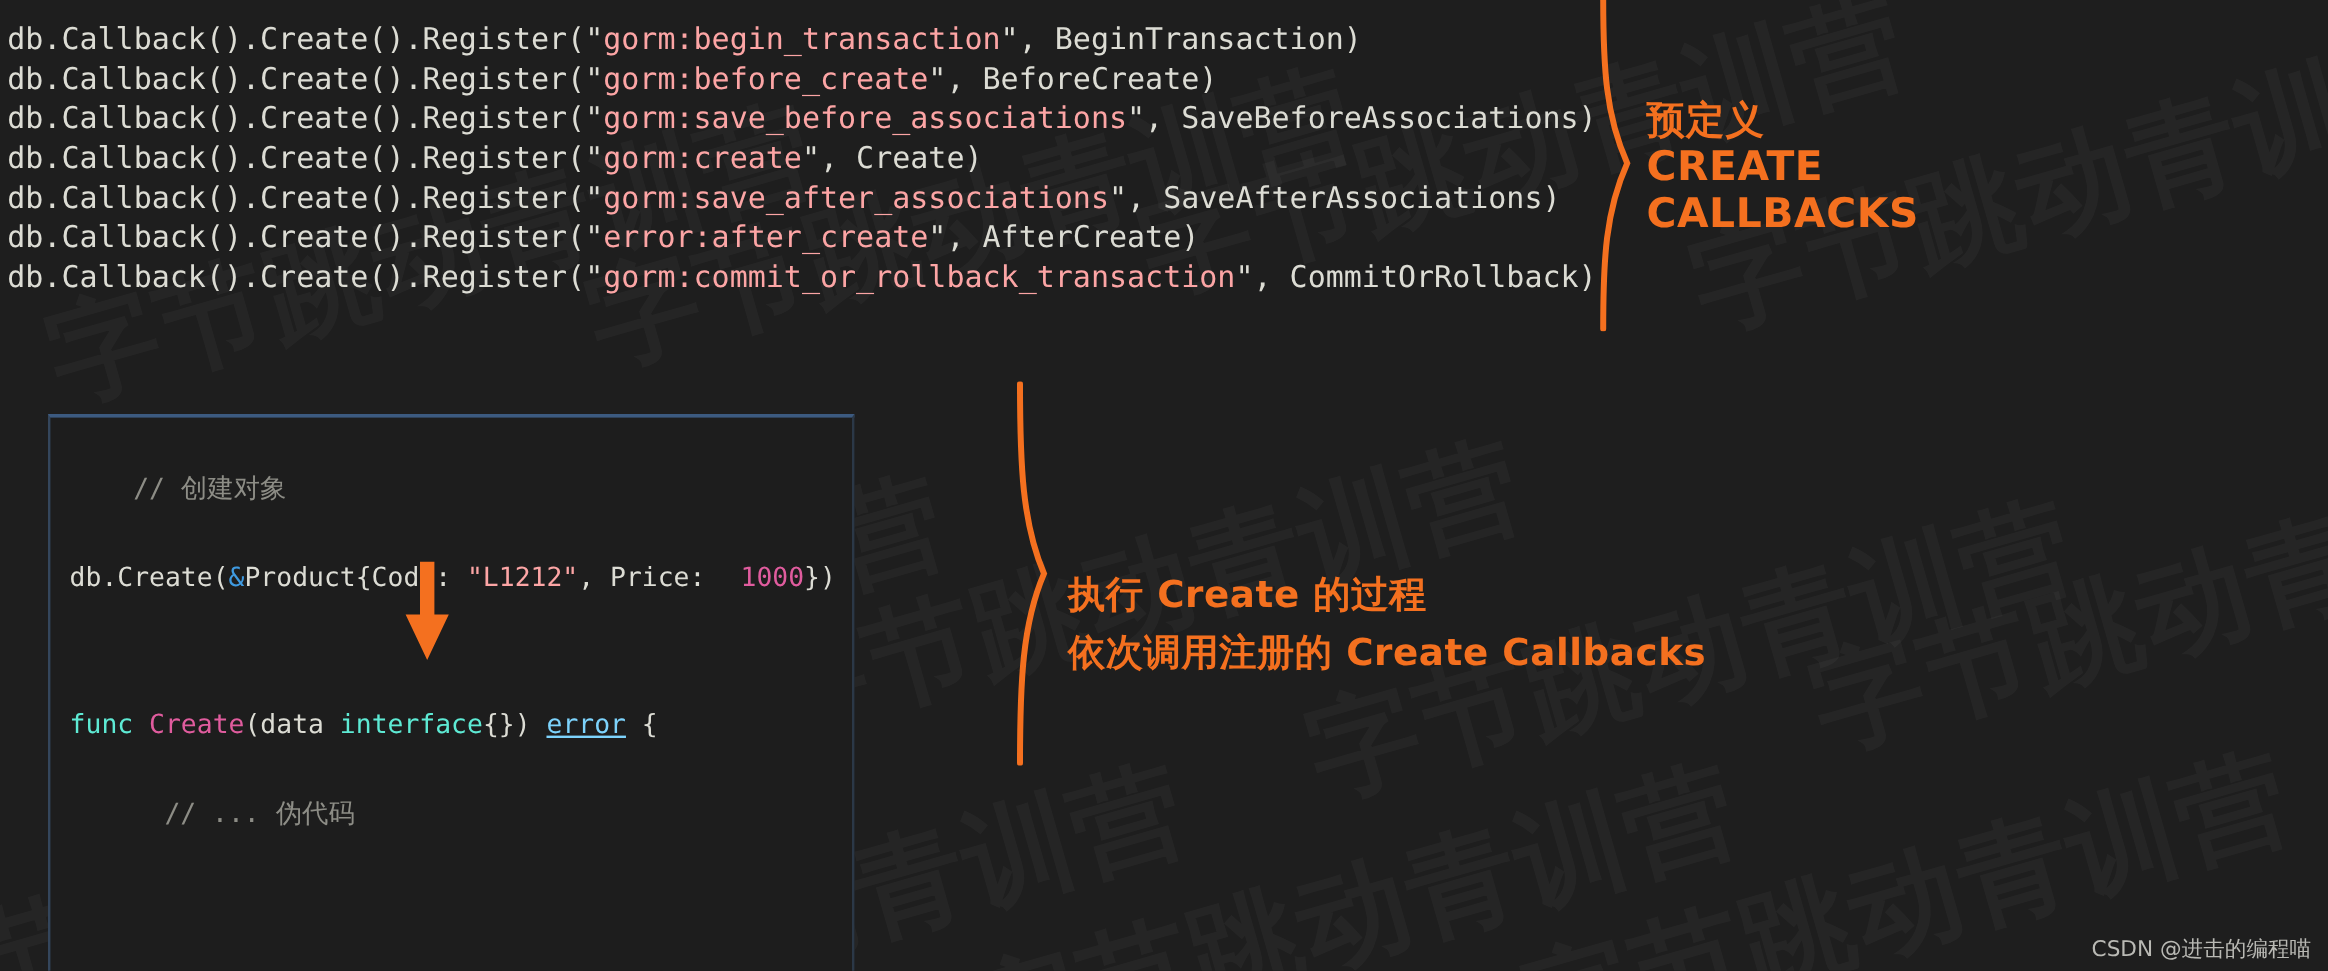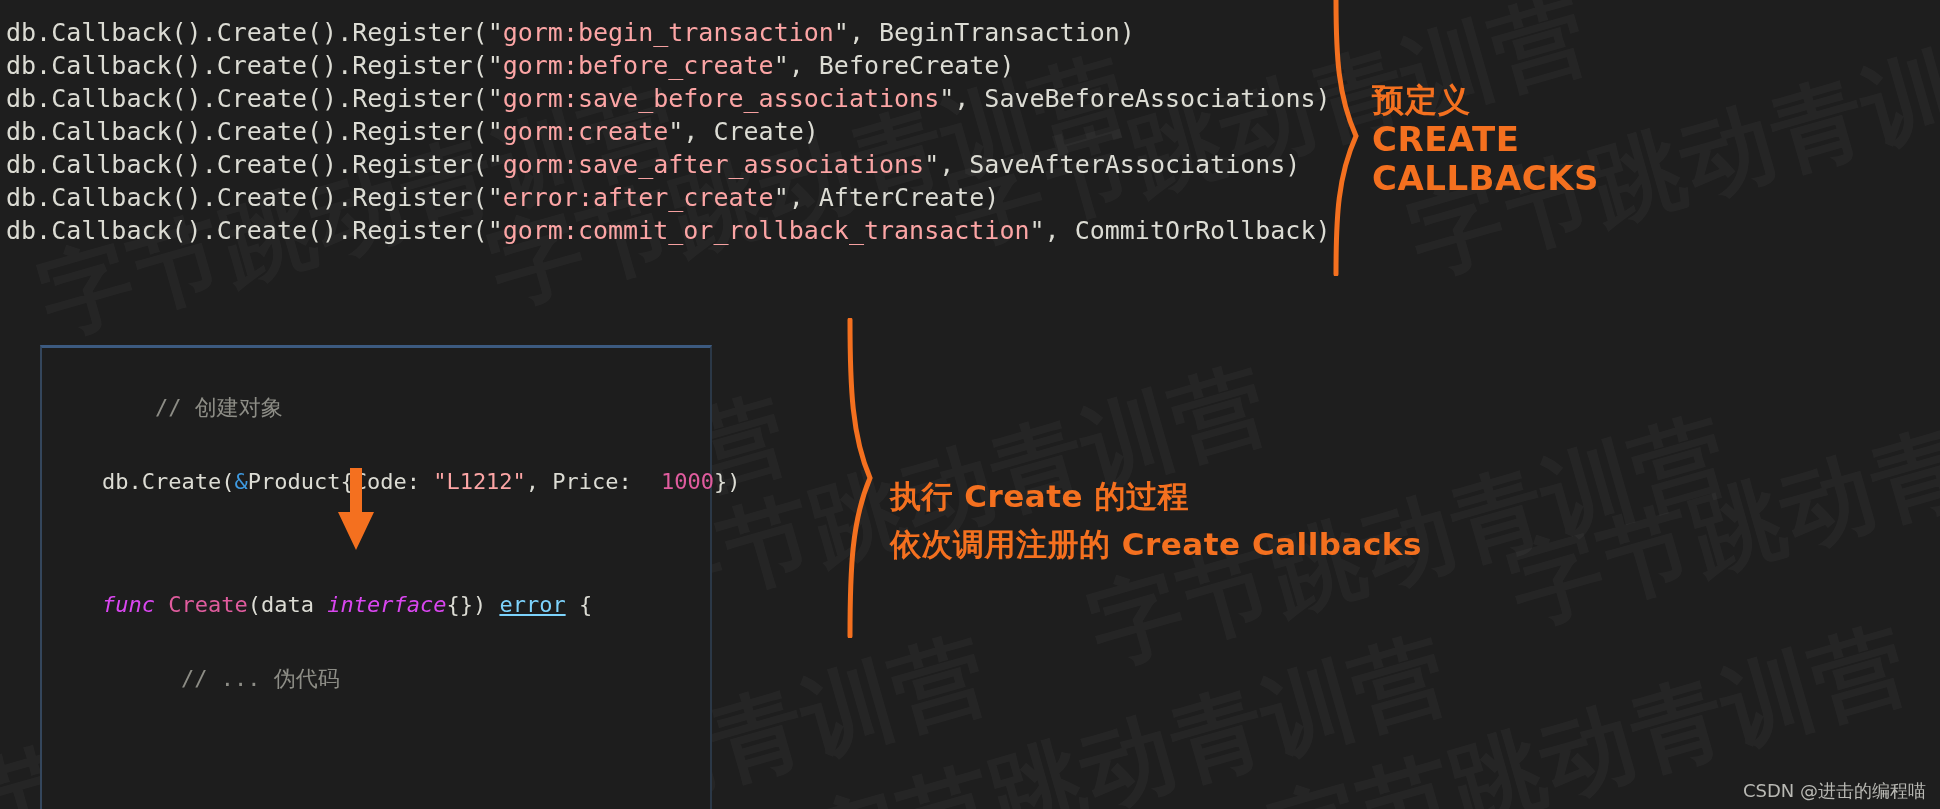--- a/index.html
+++ b/index.html
@@ -56,32 +56,31 @@
     left: 40px;
     top: 345px;
     width: 672px;
     height: 464px;
     background: #1d1d1d;
     border-top: 3px solid #3c5a80;
     border-left: 2px solid #34465c;
     border-right: 2px solid #2b3847;
     box-sizing: border-box;
     z-index: 10;
-    padding-left: 44px;
   }
   .code-line {
     font-family: "DejaVu Sans Mono", monospace;
     font-size: 22px;
     line-height: 37px;
     white-space: pre;
     color: #dcdcd4;
     padding-left: 16px;
   }
   .cmt   { color: #8d8d86; }
-  .kw    { color: #d946ef; font-style: italic; }   
+  .kw    { color: #5eead4; }   
   .fn    { color: #e05c9e; }   
   .num   { color: #e05c9e; margin-left: 16px; }   
   .err   { color: #7dd3fc; text-decoration: underline; }   
   .amp   { color: #3f9ae0; }   
   .sp20  { display:block; height: 4px; }
 
   
   #down-arrow {
     position: absolute;
     left: 336px;

